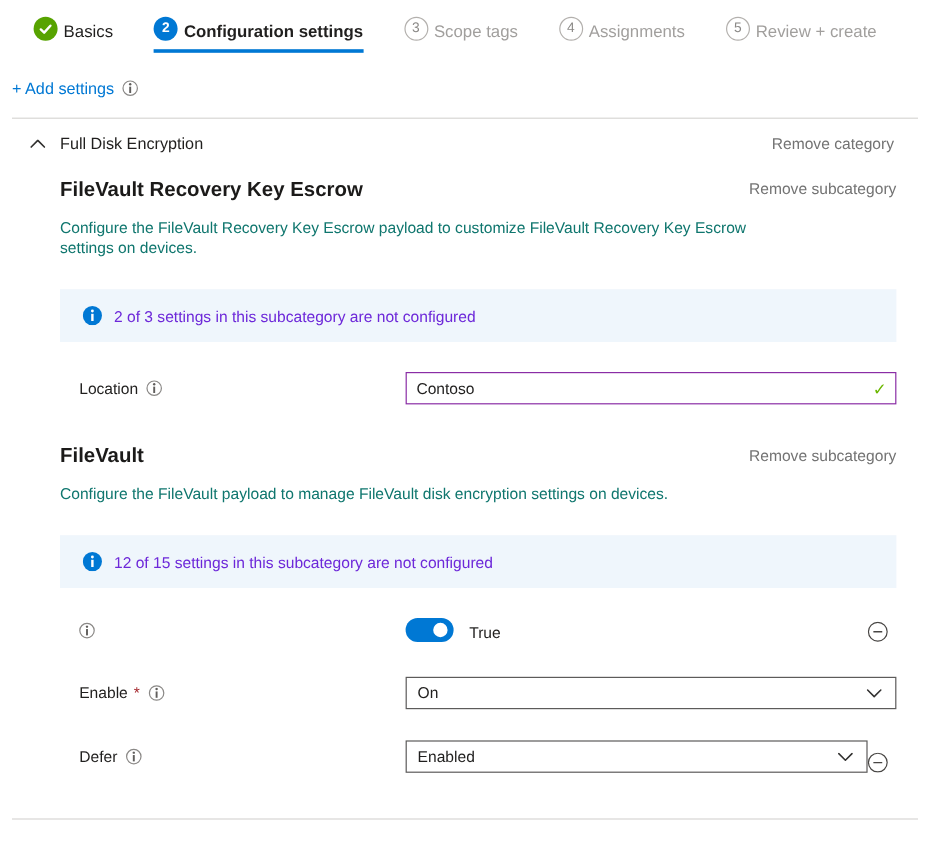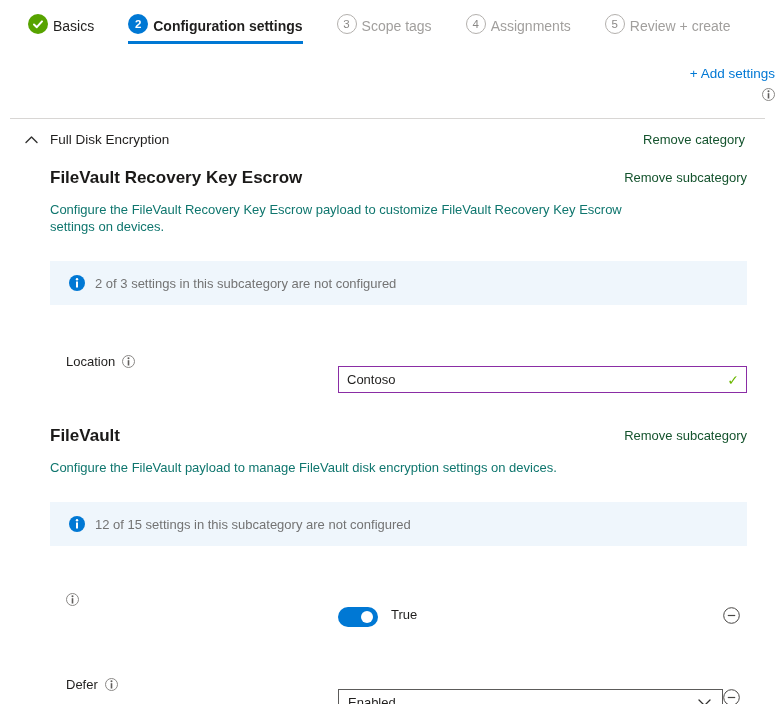--- a/index.html
+++ b/index.html
@@ -20,60 +20,60 @@
   }
   .step-circle.done { background:#57a300; }
   .step-circle.done svg { display:block; }
   .step-circle.active { background:#0078d4; color:#fff; font-weight:700; }
   .step-circle.upcoming { border:1px solid #b3b0ad; color:#8a8886; background:#fff; }
   .step-label { font-size:14px; color:#201f1e; white-space:nowrap; }
   .step.active .step-label { font-weight:700; }
   .step.upcoming .step-label { color:#a19f9d; }
 
   
-  .add-settings { margin:22px 0 0 10px; display:flex; align-items:flex-end; gap:7px;flex-direction:column; }
+  .add-settings { margin:22px 0 0 10px; display:flex; align-items:center; gap:7px; }
   .add-settings a { color:#0078d4; text-decoration:none; font-size:13.5px; cursor:pointer; }
 
   .info-i {
     width:13px; height:13px; border:1px solid #8a8886; border-radius:50%;
     display:inline-flex; align-items:center; justify-content:center; flex:0 0 auto;
   }
   .info-i svg { display:block; }
 
   hr.div { border:none; border-top:1px solid #d8d6d4; margin:17px 10px 0 10px; }
   hr.div.bottom { margin-top:38px; }
 
   
   .category-row { display:flex; align-items:center; padding:13px 30px 0 25px; }
   .chevron-up { margin-right:12px; cursor:pointer; display:flex; }
   .category-title { font-size:13.5px; color:#201f1e; }
   .flex-spacer { flex:1; }
-  .link { color:#14532d; text-decoration:none; font-size:13px; cursor:pointer; white-space:nowrap; }
+  .link { color:#737373; text-decoration:none; font-size:13px; cursor:pointer; white-space:nowrap; }
 
   .subcat { padding:0 28px 0 50px; }
   .subcat-head { display:flex; align-items:flex-start; }
   .subcat-title { font-size:17px; font-weight:700; color:#1b1a19; }
   .sub1-title { margin-top:21px; }
   .sub2-title { margin-top:33px; }
   .subcat-head .link { margin-top:23px; }
   .subcat-head.second .link { margin-top:35px; }
   .subcat-desc { margin-top:13px; line-height:17px; color:#0f766e; max-width:620px; }
 
   .banner {
     margin-top:26px; height:44px; background:#eff6fc; display:flex; align-items:center;
     padding:0 12px 0 19px; gap:10px;
   }
   .banner-icon { flex:0 0 auto; display:flex; }
-  .banner-text { color:#737373; }
+  .banner-text { color:#6d28d9; }
 
   
   .setting-row { display:flex; align-items:center;gap:28px; }
   .setting-label { width:260px; flex:0 0 260px; padding-left:16px; display:flex; align-items:center; gap:7px; }
   .setting-label .req { color:#a4262c; margin-left:-2px; }
-  .setting-control { flex:1; display:flex; align-items:flex-start; min-width:0;margin-top:36px; }
+  .setting-control { flex:1; display:flex; align-items:flex-end; min-width:0; }
 
   .textfield-wrap { position:relative; width:100%; }
   .textfield {
     width:100%; height:27px; border:1px solid #8a2da5; background:#fff;
     padding:0 28px 0 8px; font-family:"Liberation Sans", sans-serif; font-size:13px; color:#201f1e;
     outline:none;
   }
   .valid-check { position:absolute; right:8px; top:6px; color:#6bb700; font-size:14px; pointer-events:none; }
 
   .toggle { width:40px; height:20px; border-radius:10px; background:#0078d4; position:relative; cursor:pointer; flex:0 0 auto; }
@@ -217,20 +217,43 @@
         <div class="toggle">
             <span class="knob"></span>
           </div>
         <span class="toggle-value">True</span>
         <span class="minus-btn">
           <svg width="17" height="17" viewBox="0 0 17 17">
               <circle cx="8.5" cy="8.5" r="7.8" fill="none" stroke="#484644" stroke-width="1"></circle>
               <line x1="4.8" y1="8.5" x2="12.2" y2="8.5" stroke="#484644" stroke-width="1.2"></line>
             </svg>
         </span>
+      </div>
+    </div>
+
+    <div class="setting-row row-3">
+      <div class="setting-label">
+        <span>Enable</span>
+        <span class="req">*</span>
+        <span class="info-i">
+          <svg width="7" height="9" viewBox="0 0 7 9">
+              <circle cx="3.5" cy="1.2" r="1" fill="#605e5c"></circle>
+              <rect x="2.7" y="3.2" width="1.6" height="5.3" fill="#605e5c"></rect>
+            </svg>
+        </span>
+      </div>
+      <div class="setting-control">
+        <div class="select full">
+          <span class="select-value">On</span>
+          <span style="display:flex;">
+            <svg width="13" height="8" viewBox="0 0 13 8">
+                <polyline points="1,1 6.5,6.5 12,1" fill="none" stroke="#323130" stroke-width="1.3" stroke-linecap="round" stroke-linejoin="round"></polyline>
+              </svg>
+          </span>
+        </div>
       </div>
     </div>
 
     <div class="setting-row row-2">
       <div class="setting-label">
         <span>Defer</span>
         <span class="info-i">
           <svg width="7" height="9" viewBox="0 0 7 9">
               <circle cx="3.5" cy="1.2" r="1" fill="#605e5c"></circle>
               <rect x="2.7" y="3.2" width="1.6" height="5.3" fill="#605e5c"></rect>
@@ -247,40 +270,17 @@
           </span>
         </div>
         <span class="minus-btn">
           <svg width="17" height="17" viewBox="0 0 17 17">
               <circle cx="8.5" cy="8.5" r="7.8" fill="none" stroke="#484644" stroke-width="1"></circle>
               <line x1="4.8" y1="8.5" x2="12.2" y2="8.5" stroke="#484644" stroke-width="1.2"></line>
             </svg>
         </span>
       </div>
     </div>
-
-    <div class="setting-row row-3">
-      <div class="setting-label">
-        <span>Enable</span>
-        <span class="req">*</span>
-        <span class="info-i">
-          <svg width="7" height="9" viewBox="0 0 7 9">
-              <circle cx="3.5" cy="1.2" r="1" fill="#605e5c"></circle>
-              <rect x="2.7" y="3.2" width="1.6" height="5.3" fill="#605e5c"></rect>
-            </svg>
-        </span>
-      </div>
-      <div class="setting-control">
-        <div class="select full">
-          <span class="select-value">On</span>
-          <span style="display:flex;">
-            <svg width="13" height="8" viewBox="0 0 13 8">
-                <polyline points="1,1 6.5,6.5 12,1" fill="none" stroke="#323130" stroke-width="1.3" stroke-linecap="round" stroke-linejoin="round"></polyline>
-              </svg>
-          </span>
-        </div>
-      </div>
-    </div>
   </div>
 
   <hr class="div bottom">
 
 </div>
 
 </body></html>

